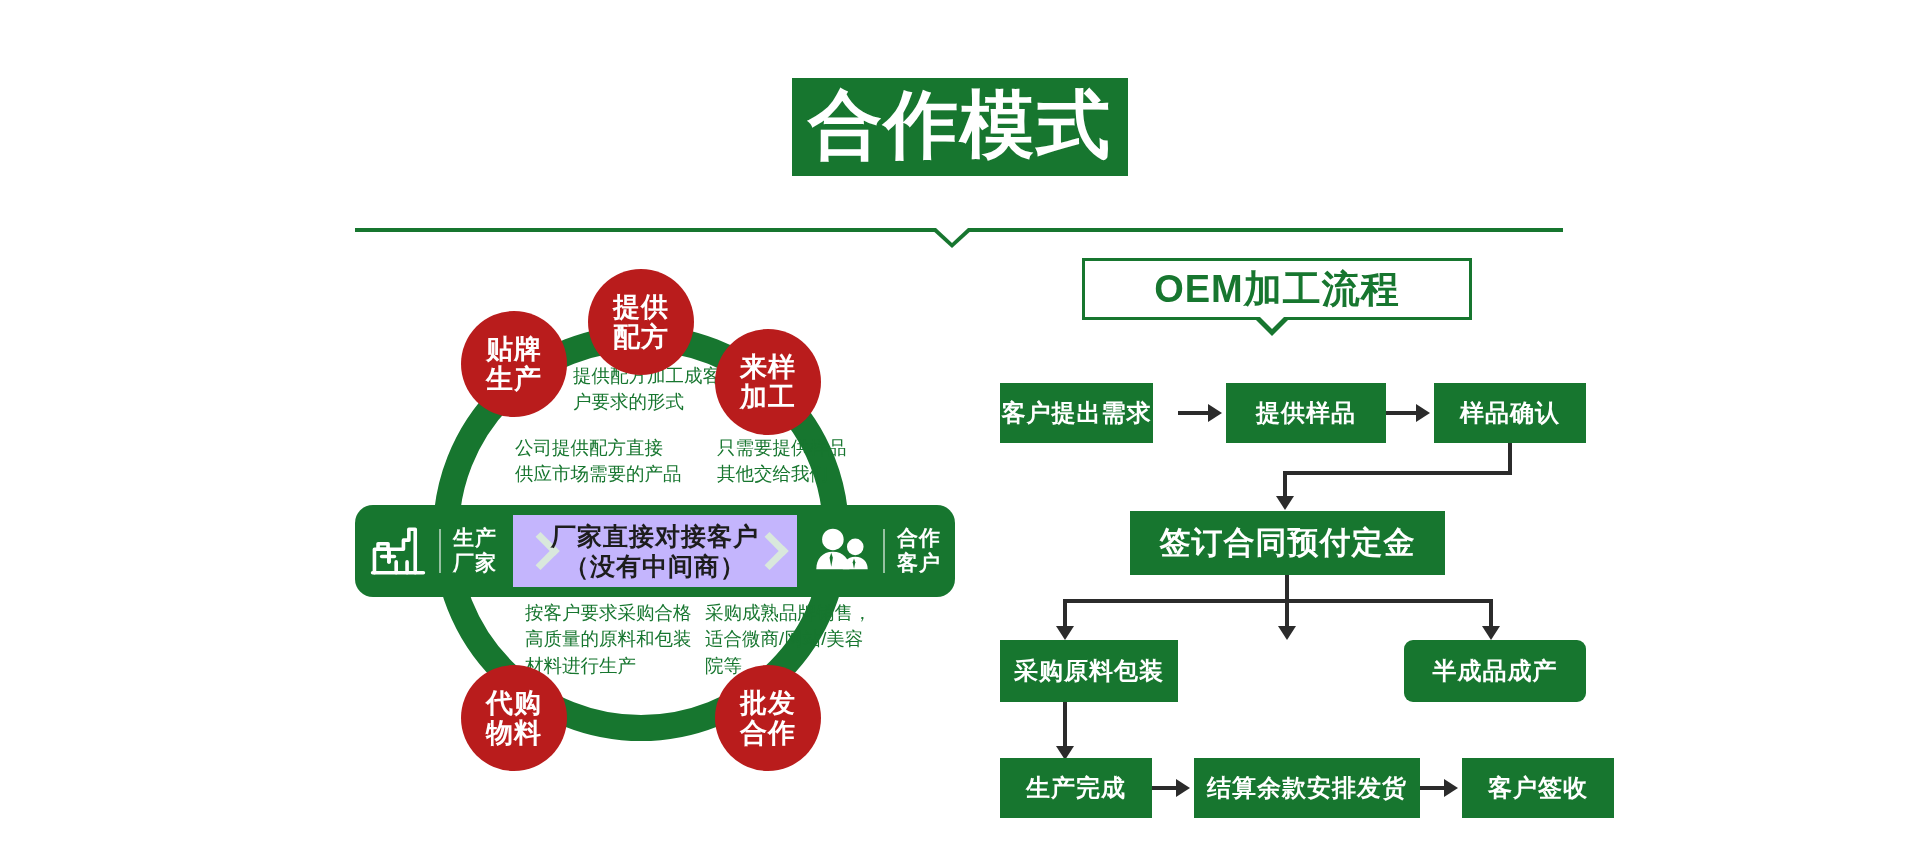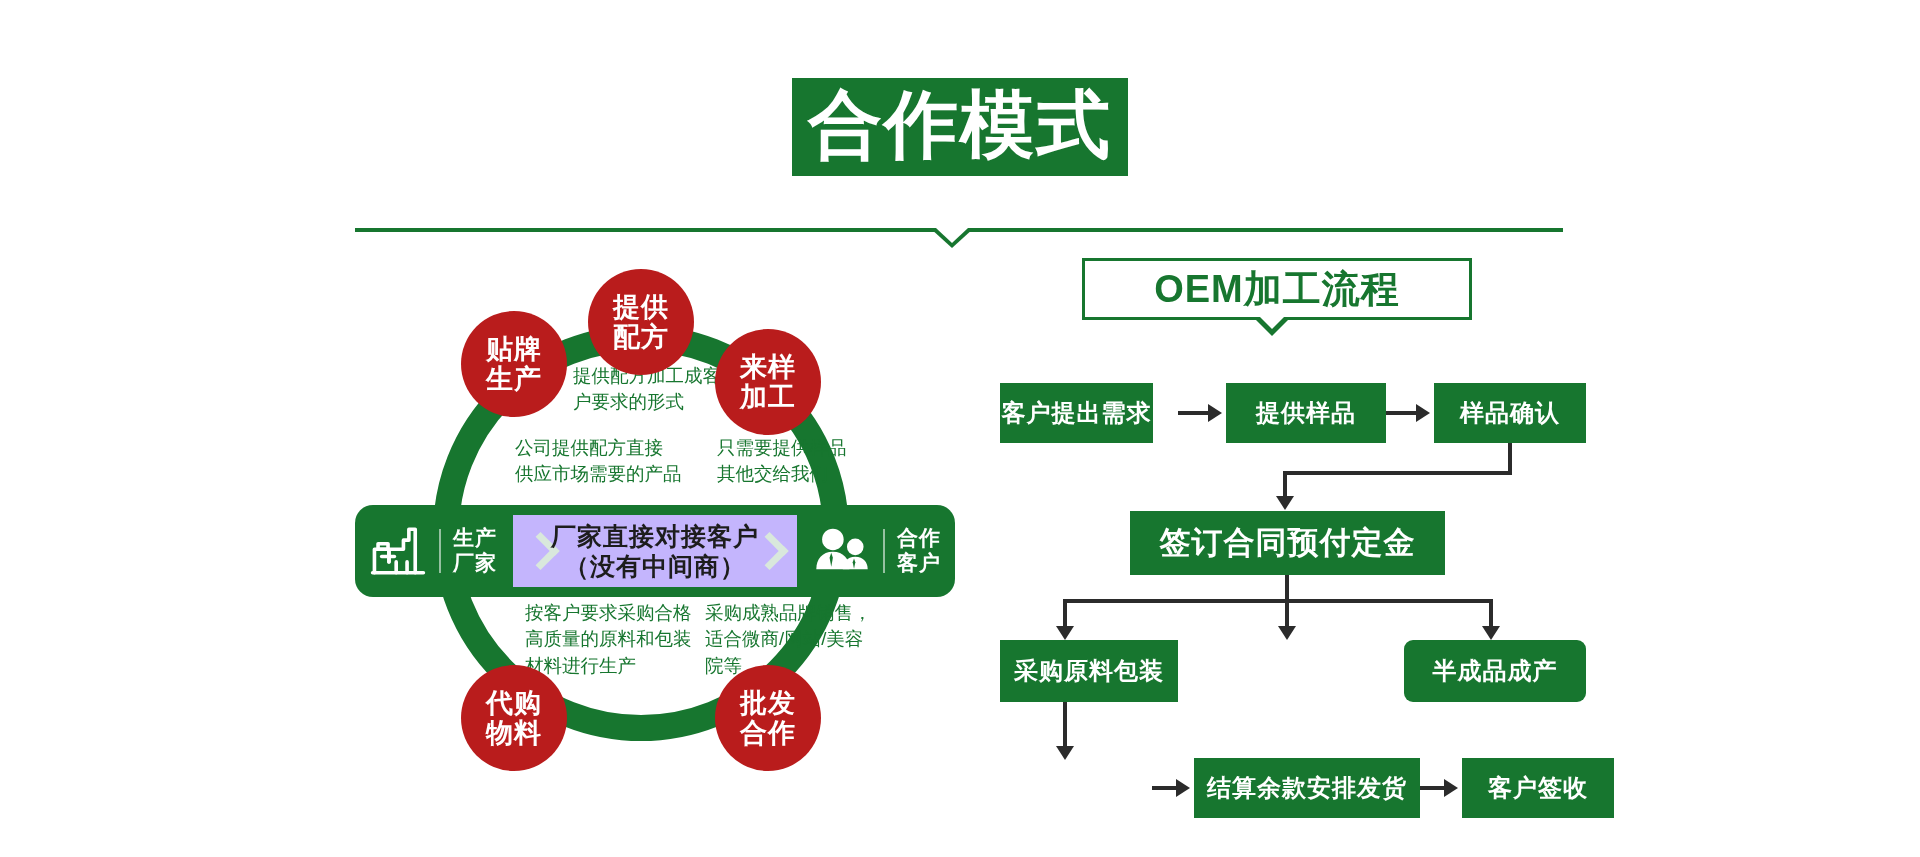--- a/index.html
+++ b/index.html
@@ -263,20 +263,21 @@
     <div class="arrow-d" style="left:56px;top:368px;"></div>
     <div class="arrow-d" style="left:278px;top:368px;"></div>
     <div class="arrow-d" style="left:482px;top:368px;"></div>
 
     <div class="fbox" style="left:0px;top:382px;width:178px;height:62px;">采购原料包装</div>
     <div class="fbox" style="left:404px;top:382px;width:182px;height:62px;border-radius:9px;">半成品成产</div>
 
     <div class="ln" style="left:63px;top:444px;width:4px;height:48px;"></div>
     <div class="arrow-d" style="left:56px;top:488px;"></div>
 
+    <div class="fbox" style="left:0px;top:500px;width:152px;height:60px;">生产完成</div>
     <div class="ln" style="left:152px;top:528px;width:26px;height:4px;"></div>
     <div class="arrow-r" style="left:176px;top:521px;"></div>
 
     <div class="fbox" style="left:194px;top:500px;width:226px;height:60px;">结算余款安排发货</div>
     <div class="ln" style="left:420px;top:528px;width:26px;height:4px;"></div>
     <div class="arrow-r" style="left:444px;top:521px;"></div>
 
     <div class="fbox" style="left:462px;top:500px;width:152px;height:60px;">客户签收</div>
   </div>
 

